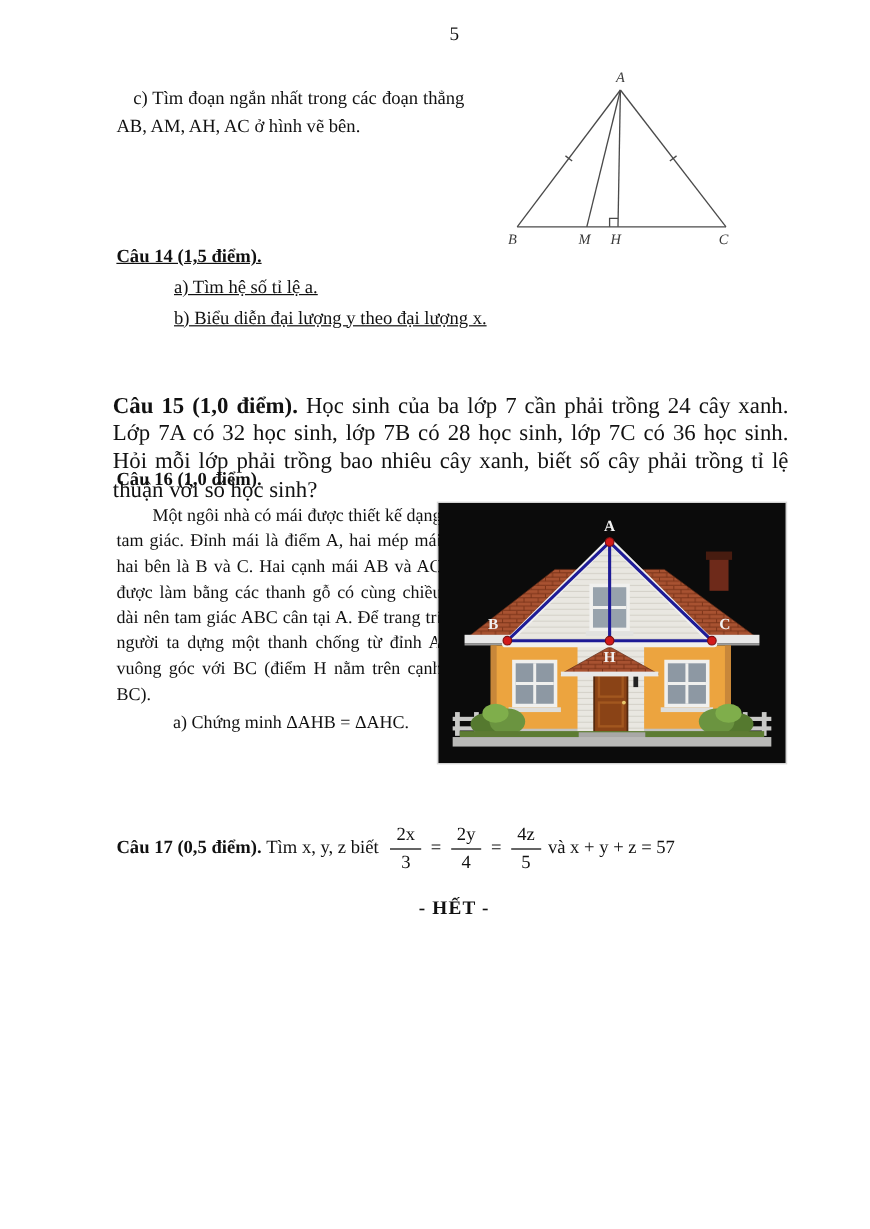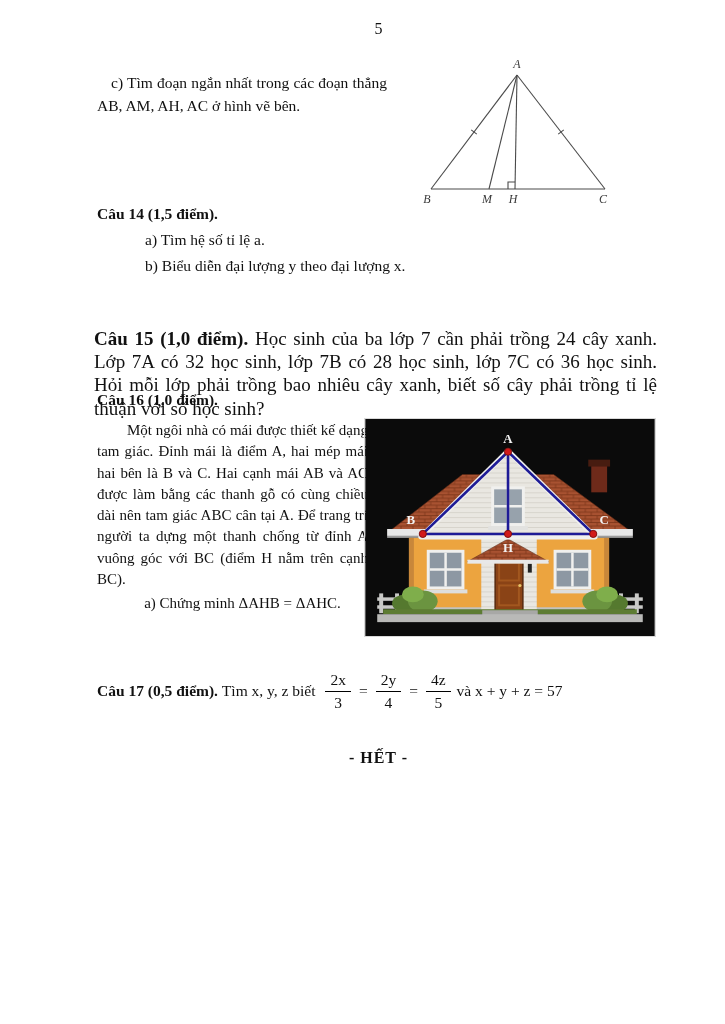--- a/index.html
+++ b/index.html
@@ -12,40 +12,40 @@
     overflow: hidden;
   }
   .abs { position: absolute; }
   .page-number { top: 20px; left: 97px; width: 563px; text-align: center; font-size: 16px; }
   .q13c {
     top: 71px; left: 97px; width: 290px;
     font-size: 15.5px; line-height: 23px; text-align: justify;
     text-indent: 14px;
   }
   .triangle-fig { top: 55px; left: 413px; }
-  .cau14 { top: 201px; left: 97px; width: 563px; font-size: 15.5px; }
+  .cau14 { top: 201px; left: 97px; width: 563px; font-size: 15.5px; text-decoration: underline; }
   .cau14 .heading { font-weight: bold; line-height: 26px; }
   .cau14 .intro { line-height: 26px; }
   .cau14 .item { line-height: 25.5px; padding-left: 48px; }
   .cau15 {
     top: 327px; left: 94px; width: 563px;
     font-size: 19px; line-height: 23.2px; text-align: justify;
   }
   .cau15 .inline-heading { font-weight: bold; }
   .cau16-heading { top: 391px; left: 97px; font-size: 15.5px; font-weight: bold; }
   .cau16-left {
     top: 420px; left: 97px; width: 271px;
     font-size: 15px; line-height: 21.3px; text-align: justify;
   }
   .cau16-left .para { text-indent: 30px; }
   .cau16-left .item { margin-top: 3px; text-indent: 20px; text-align: center; }
   .house-fig { top: 418px; left: 364px; }
   .house-fig svg { display: block; border: 1px solid #d9d9d9; }
   .cau17 {
-    top: 666px; left: 97px; width: 563px; height: 50px;
+    top: 682px; left: 97px; width: 563px; height: 50px;
     font-size: 15.5px; display: flex; align-items: center;
   }
   .cau17 .heading { font-weight: bold; white-space: pre; }
   .cau17 .prefix { white-space: pre; }
   .frac {
     display: inline-flex; flex-direction: column; align-items: center;
     margin: 0 6px; line-height: 20px; vertical-align: middle;
   }
   .frac .num { border-bottom: 1.2px solid #000; padding: 0 5px 1px 5px; }
   .frac .den { padding-top: 1px; }

